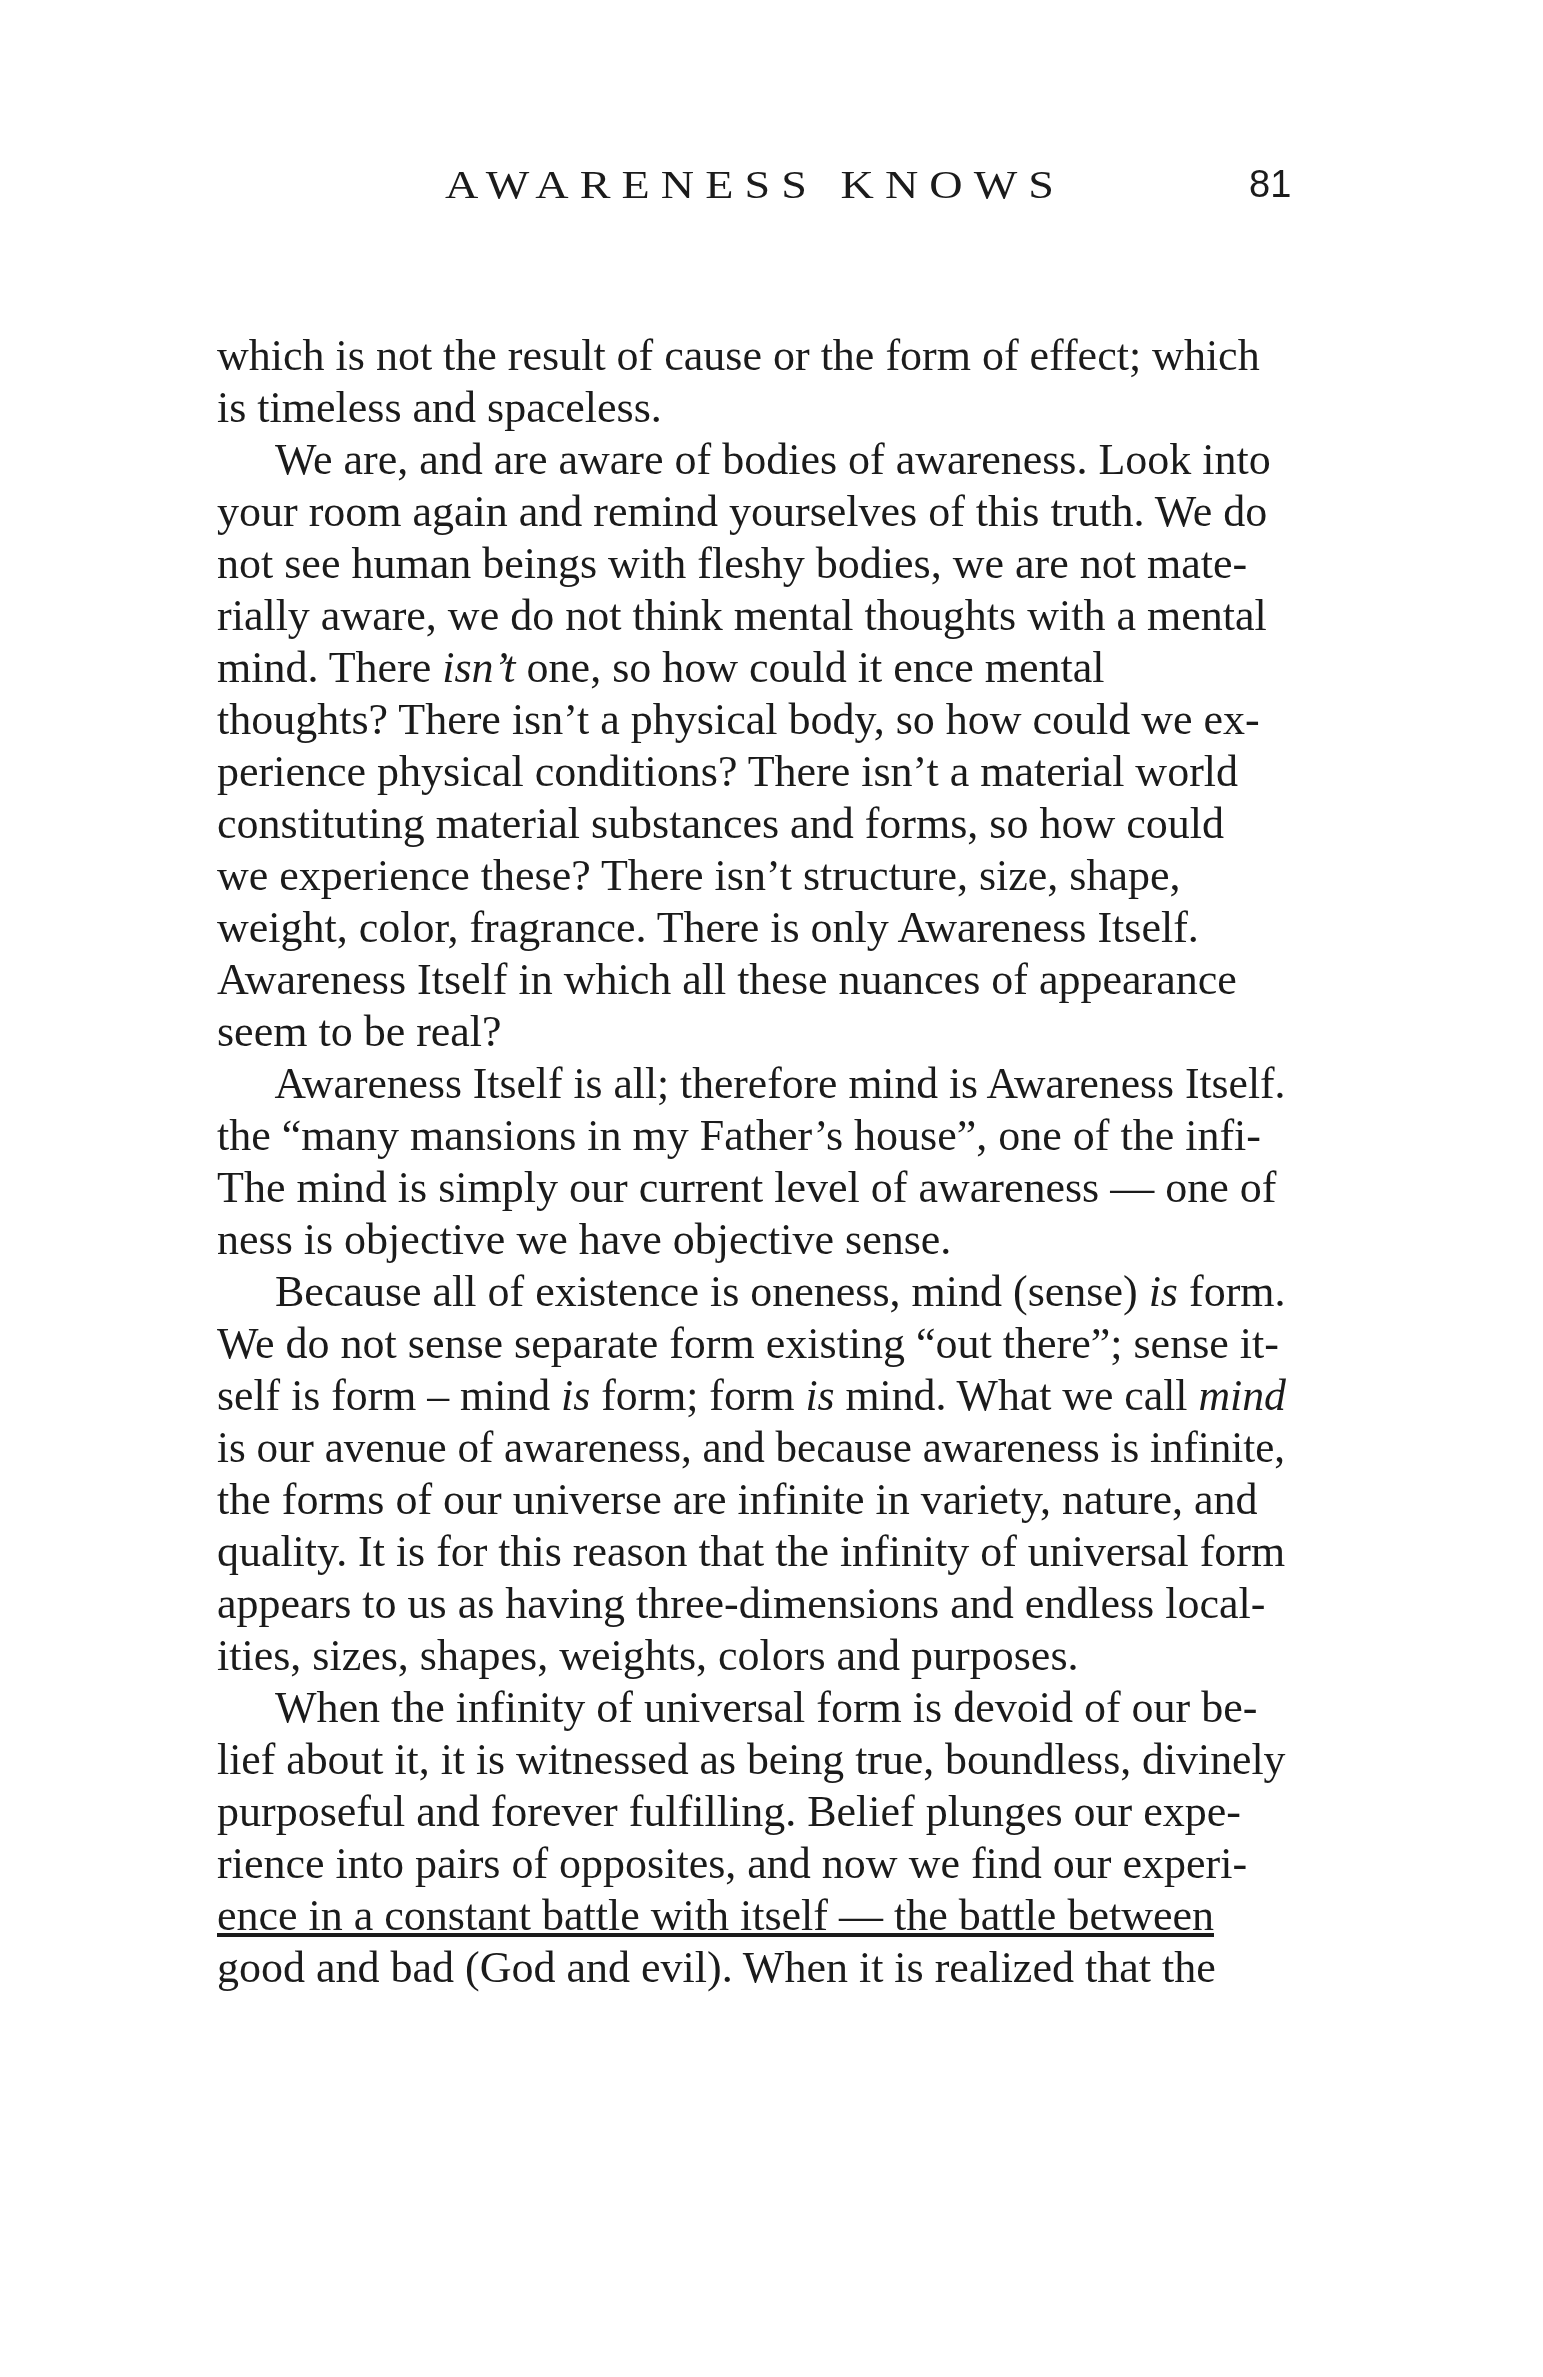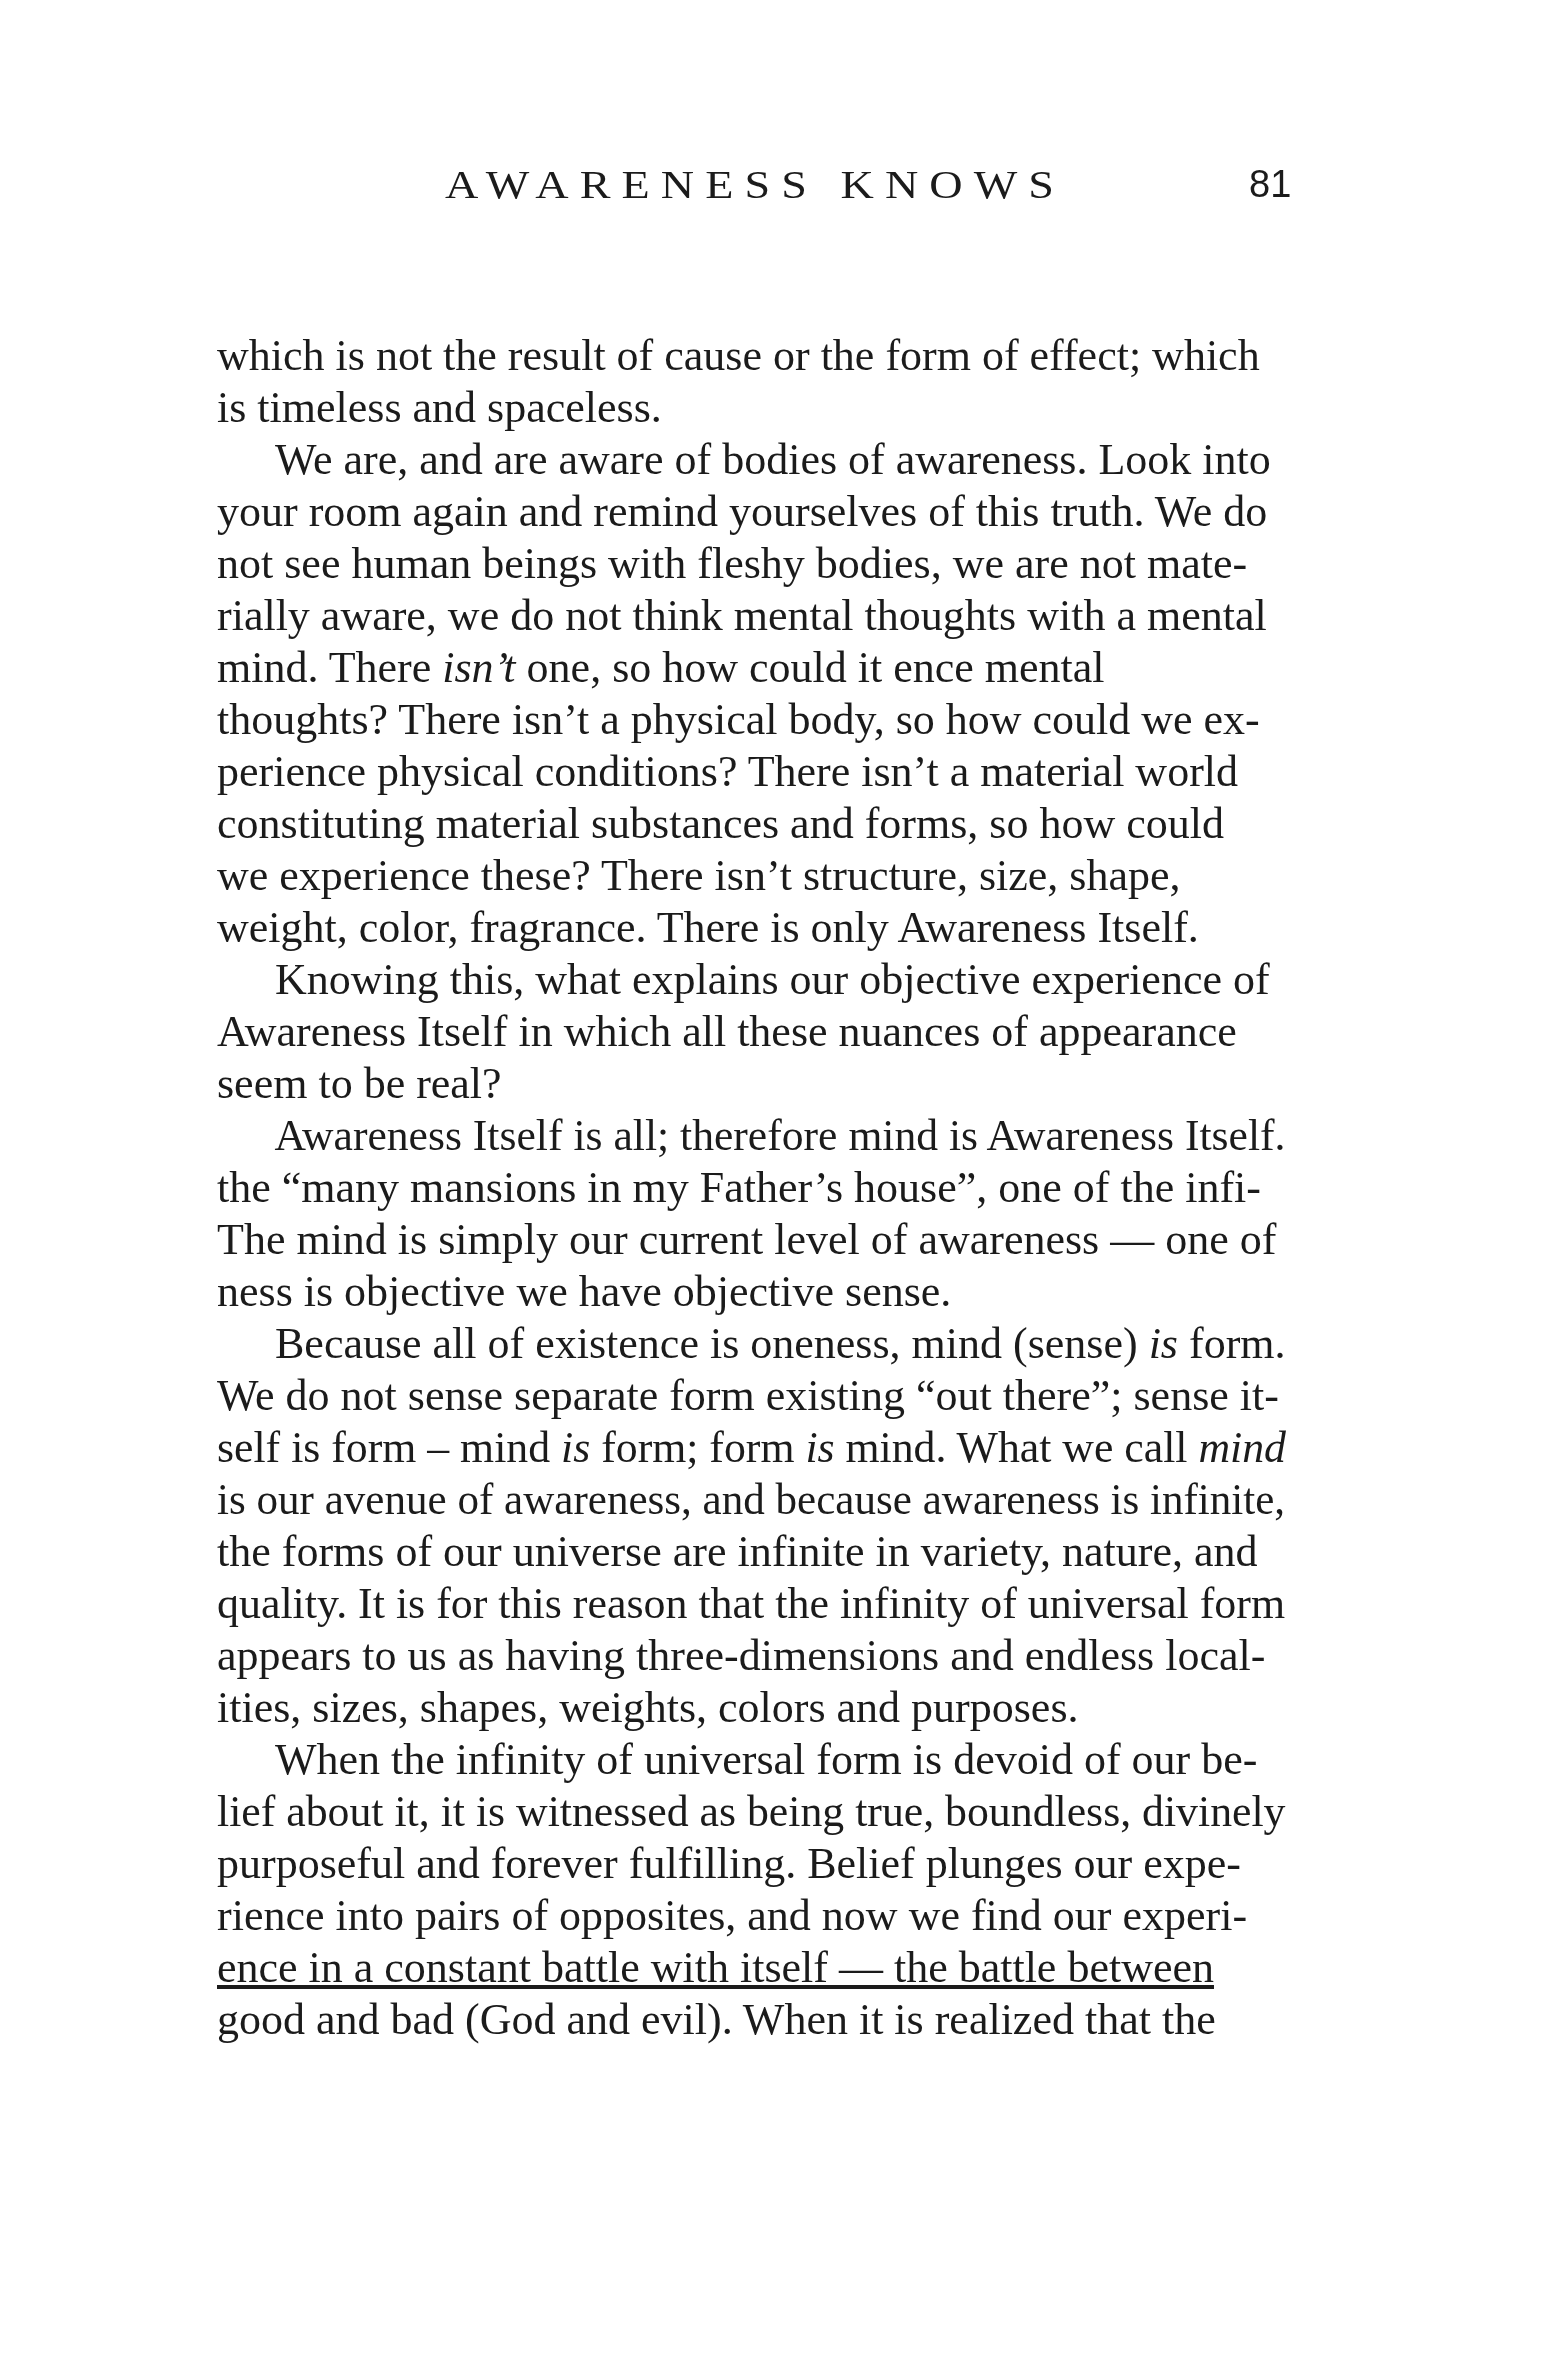--- a/index.html
+++ b/index.html
@@ -37,21 +37,20 @@
       <div class="line indent" style="word-spacing: 0px;"><span>We are, and are aware of bodies of awareness. Look into</span></div>
       <div class="line" style="word-spacing: 0px;"><span>your room again and remind yourselves of this truth. We do</span></div>
       <div class="line" style="word-spacing: 0px;"><span>not see human beings with fleshy bodies, we are not mate-</span></div>
       <div class="line" style="word-spacing: 0px;"><span>rially aware, we do not think mental thoughts with a mental</span></div>
       <div class="line" style="word-spacing: 0px;"><span>mind. There </span><em>isn’t</em><span> one, so how could it ence mental</span></div>
       <div class="line" style="word-spacing: 0px;"><span>thoughts? There isn’t a physical body, so how could we ex-</span></div>
       <div class="line" style="word-spacing: 0px;"><span>perience physical conditions? There isn’t a material world</span></div>
       <div class="line" style="word-spacing: 0px;"><span>constituting material substances and forms, so how could</span></div>
       <div class="line" style="word-spacing: 0px;"><span>we experience these? There isn’t structure, size, shape,</span></div>
       <div class="line"><span>weight, color, fragrance. There is only Awareness Itself.</span></div>
-      <div class="line indent" style="word-spacing: 0px;"><span>Knowing this, what explains our objective experience of</span></div>
       <div class="line" style="word-spacing: 0px;"><span>Awareness Itself in which all these nuances of appearance</span></div>
       <div class="line"><span>seem to be real?</span></div>
       <div class="line indent" style="transform: scaleX(0.9916); width: 1082px;"><span>Awareness Itself is all; therefore mind is Awareness Itself.</span></div>
       <div class="line" style="word-spacing: 0px;"><span>the “many mansions in my Father’s house”, one of the infi-</span></div>
       <div class="line" style="word-spacing: 0px;"><span>The mind is simply our current level of awareness — one of</span></div>
       <div class="line"><span>ness is objective we have objective sense.</span></div>
       <div class="line indent" style="word-spacing: 0px;"><span>Because all of existence is oneness, mind (sense) </span><em>is</em><span> form.</span></div>
       <div class="line" style="word-spacing: 0px;"><span>We do not sense separate form existing “out there”; sense it-</span></div>
       <div class="line" style="transform: scaleX(0.9947); width: 1079px;"><span>self is form – mind </span><em>is</em><span> form; form </span><em>is</em><span> mind. What we call </span><em>mind</em></div>
       <div class="line" style="transform: scaleX(0.979); width: 1096px;"><span>is our avenue of awareness, and because awareness is infinite,</span></div>

